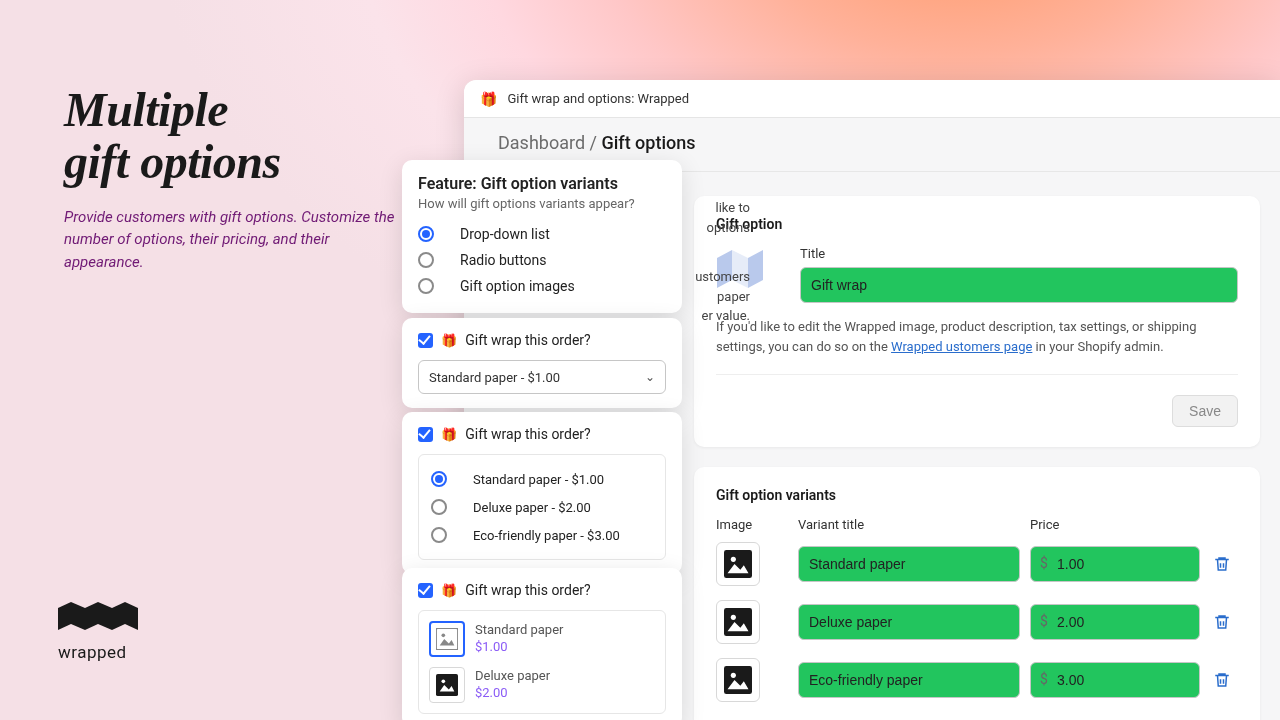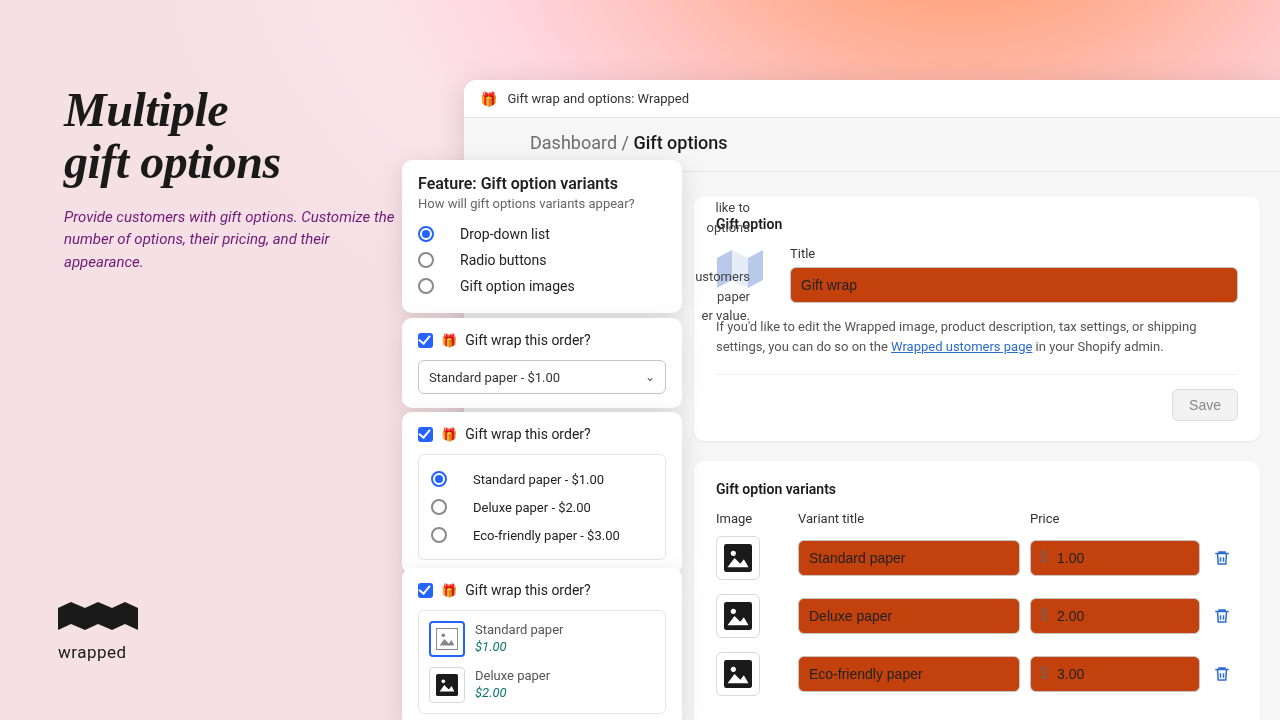--- a/index.html
+++ b/index.html
@@ -29,45 +29,44 @@
   }
   .titlebar {
     height: 38px; display: flex; align-items: center; gap: 10px;
     padding: 0 16px; background: #fff; border-bottom: 1px solid #e5e5e5; border-top-left-radius: 12px;
     font-size: 13px; color: #333;
   }
   .titlebar .gift-emoji { font-size: 14px; }
   .breadcrumb {
     padding: 14px 34px 18px; font-size: 18px; color: #6d6d6d;
     border-bottom: 1px solid #e7e7e7;
-    margin-left: 32px;
   }
   .breadcrumb .current { color: #1a1a1a; font-weight: 500; }
 
   .app-body { padding: 24px 20px 24px 230px; display: flex; flex-direction: column; gap: 20px; }
   .partial-text { position: absolute; left: 694px; top: 198px; width: 56px; font-size: 13px; color: #444; line-height: 1.5; text-align: right; overflow: hidden; }
   .partial-text div { white-space: nowrap; }
 
   .panel {
     background: #fff; border-radius: 10px; padding: 20px 22px;
     box-shadow: 0 1px 3px rgba(0,0,0,0.06);
   }
   .panel h3 { font-size: 14px; font-weight: 600; color: #1a1a1a; margin-bottom: 14px; }
 
-  .gift-option-row { display: flex; gap: 26px; align-items: flex-start; }
+  .gift-option-row { display: flex; gap: 36px; align-items: flex-start; }
   .map-icon { width: 48px; height: 48px; display:flex; align-items:center; justify-content:center; }
   .field-col { flex: 1; }
   .label { font-size: 13px; color: #333; margin-bottom: 6px; display:block; }
   .input {
     width: 100%; height: 36px; border: 1px solid #c6c6c6; border-radius: 6px;
-    padding: 4px 10px; font-size: 14px; color: #222; background:#c2410c;
+    padding: 4px 10px; font-size: 14px; color: #222; background:#22c55e;
   }
   .help { font-size: 13px; color: #555; margin-top: 14px; line-height: 1.5; }
   .help a { color: #2a6dcc; text-decoration: underline; }
-  .save-row { display:flex; justify-content:flex-end; margin-top: 18px; border-top:1px solid #eee; padding-top: 14px; }
+  .save-row { display:flex; justify-content:flex-end; margin-top: 18px; border-top:1px solid #eee; padding-top: 20px; }
   .btn-save { background:#f2f2f2; border:1px solid #ddd; color:#888; padding:7px 16px; border-radius:6px; font-size:14px; }
 
   .variants-head { display:grid; grid-template-columns: 72px 1fr 170px 28px; gap: 10px; font-size: 13px; color:#333; margin-bottom: 10px; }
   .variant-row { display:grid; grid-template-columns: 72px 1fr 170px 28px; gap: 10px; align-items:center; margin-bottom: 14px; }
   .thumb { width: 44px; height: 44px; border:1px solid #d8d8d8; border-radius:6px; display:flex; align-items:center; justify-content:center; background:#fff; }
   .thumb svg { display:block; }
   .price-wrap { position:relative; }
   .price-wrap .cur { position:absolute; left:10px; top:9px; font-size:14px; color:#666; }
   .price-wrap input { padding-left: 26px; }
   .trash { width:24px; height:24px; display:flex; align-items:center; justify-content:center; cursor:pointer; }
@@ -96,21 +95,21 @@
   .chev { font-size:12px; color:#555; }
   .opt-box { margin-top:12px; border:1px solid #e6e6e6; border-radius:6px; padding:10px 12px; }
   .opt-box .radio-row { padding:6px 0; font-size:13px; }
 
   .img-opts { margin-top:12px; border:1px solid #e6e6e6; border-radius:6px; padding:10px; display:flex; flex-direction:column; gap:10px; }
   .img-opt { display:flex; align-items:center; gap:10px; }
   .img-opt .thumb { width:36px; height:36px; border-radius:4px; }
   .img-opt.sel .thumb { border:2px solid #2463ff; }
   .img-opt-text { font-size:13px; color:#444; line-height:1.3; }
   .img-opt-text .name { color:#555; }
-  .img-opt-text .price { color:#0f766e;font-style:italic; }
+  .img-opt-text .price { color:#8b5cf6; }
 </style>
 </head>
 <body>
 
 <div class="bg"></div>
 
 <div class="hero">
   <h1>
     <span>Multiple</span><br><span>gift options</span>
   </h1>

